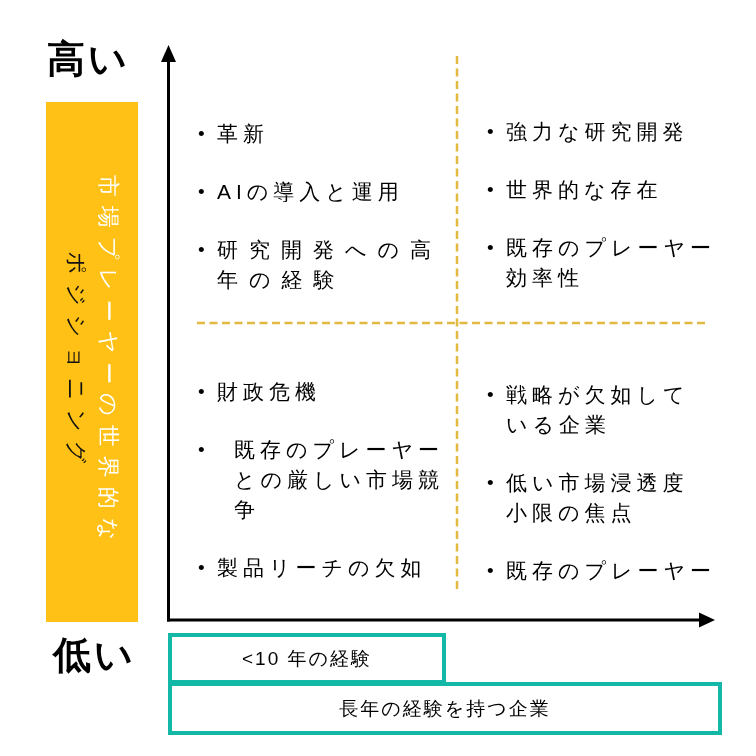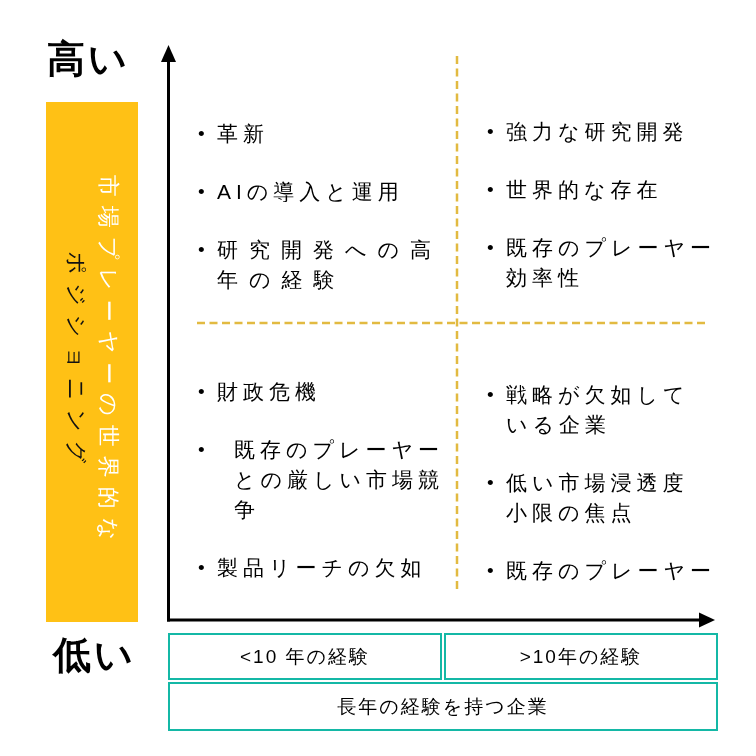--- a/index.html
+++ b/index.html
@@ -35,21 +35,21 @@
     font-size:21px;line-height:30px;letter-spacing:5px;color:#000;
   }
   .item:last-child{margin-bottom:0;}
   .bullet{
     position:absolute;left:2px;top:0;font-size:19px;line-height:30px;letter-spacing:0;
   }
   .ln{display:block;white-space:nowrap;}
   .ls-wide{letter-spacing:11px;}
   .indent{padding-left:38px;}
   .xbox{
-    position:absolute;border:2px solid #14b8a6;background:#fff;
+    position:absolute;border:4px solid #14b8a6;background:#fff;
     display:flex;align-items:center;justify-content:center;
     font-size:19px;letter-spacing:2px;white-space:nowrap;
   }
   .xbox-left{left:168px;top:633px;width:270px;height:43px;}
   .xbox-right{left:444px;top:633px;width:270px;height:43px;}
   .xbox-bottom{left:168px;top:682px;width:546px;height:45px;}
 </style>
 </head>
 <body>
 
@@ -144,16 +144,15 @@
         <span class="ln">小限の焦点</span>
       </span>
     </div>
     <div class="item">
       <span class="bullet">•</span>
       <span class="txt"><span class="ln">既存のプレーヤー</span></span>
     </div>
   </div>
 
   <div class="xbox xbox-left">&lt;10 年の経験</div>
-  <div class="xbox xbox-right">&gt;10年の経験</div>
   <div class="xbox xbox-bottom">長年の経験を持つ企業</div>
 
 </div>
 
 </body></html>

